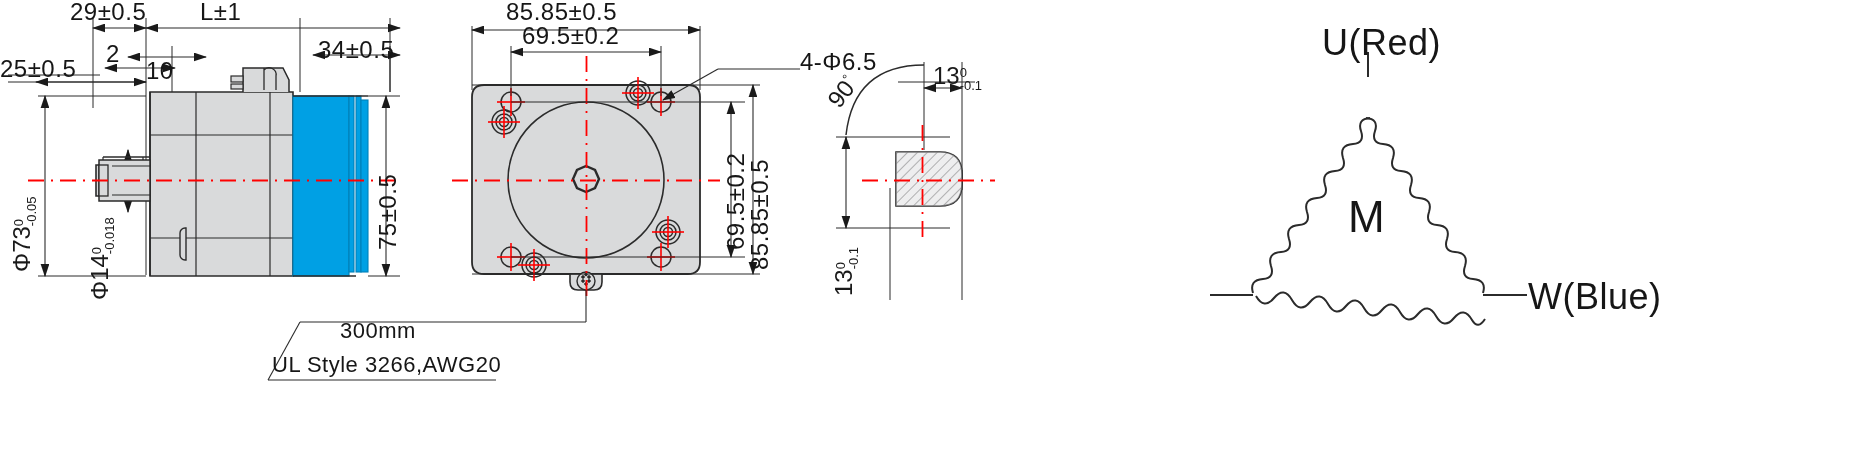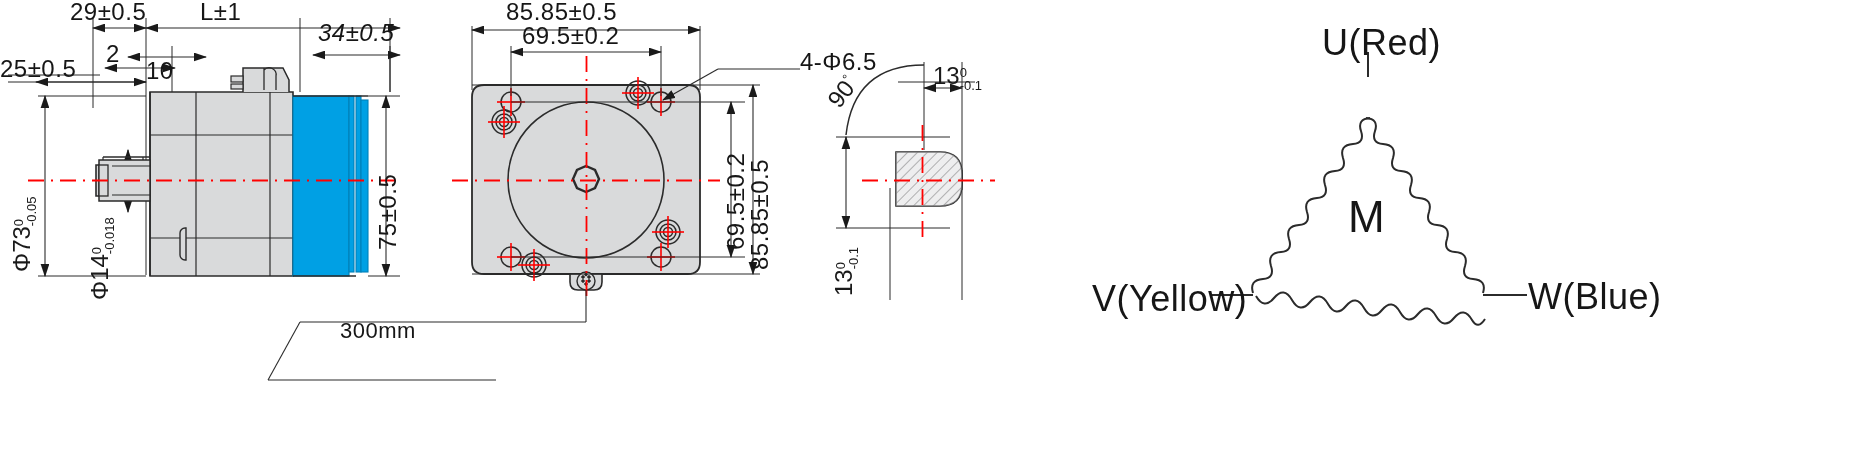--- a/index.html
+++ b/index.html
@@ -239,50 +239,50 @@
     <line x1="1253" y1="295" x2="1210" y2="295" stroke="#2b2b2b" stroke-width="2"></line>
     <line x1="1483" y1="295" x2="1527" y2="295" stroke="#2b2b2b" stroke-width="2"></line>
   </g>
 </svg>
 
 <div class="lbl t24" style="left:70px;top:-2px;">29±0.5</div>
 <div class="lbl t24" style="left:200px;top:-2px;">L±1</div>
 <div class="lbl t24" style="left:0px;top:55px;">25±0.5</div>
 <div class="lbl t24" style="left:106px;top:40px;">2</div>
 <div class="lbl t24" style="left:146px;top:28px;margin-top:29px;">10</div>
-<div class="lbl t24" style="left:318px;top:19px;font-style:italic;">34±0.5</div>
+<div class="lbl t24" style="left:318px;top:36px;">34±0.5</div>
 
 <div style="position:absolute;left:8px;top:272px;transform:rotate(-90deg);transform-origin:0 0;white-space:nowrap;">
   <span class="t24">Φ73</span><span class="tol"><b>0</b><i>-0.05</i></span>
 </div>
 
 <div style="position:absolute;left:86px;top:300px;transform:rotate(-90deg);transform-origin:0 0;white-space:nowrap;">
   <span class="t24">Φ14</span><span class="tol"><b>0</b><i>-0.018</i></span>
 </div>
 
 <div class="lbl t24" style="left:374px;top:250px;transform:rotate(-90deg);transform-origin:0 0;">75±0.5</div>
 
 <div class="lbl t24" style="left:506px;top:-2px;">85.85±0.5</div>
 <div class="lbl t24" style="left:522px;top:22px;">69.5±0.2</div>
 <div class="lbl t24" style="left:722px;top:250px;transform:rotate(-90deg);transform-origin:0 0;">69.5±0.2</div>
 <div class="lbl t24" style="left:746px;top:270px;transform:rotate(-90deg);transform-origin:0 0;">85.85±0.5</div>
 <div class="lbl t24" style="left:800px;top:48px;">4-Φ6.5</div>
 
 <div class="lbl t26" style="left:340px;top:318px;">300mm</div>
+<div class="lbl t26" style="left:272px;top:352px;">UL Style 3266,AWG20</div>
 
 <div style="position:absolute;left:822px;top:96px;transform:rotate(-52deg);transform-origin:0 0;white-space:nowrap;">
   <span class="t24">90</span><span style="font-size:13px;position:relative;top:-9px;">°</span>
 </div>
 
 <div style="position:absolute;left:933px;top:62px;white-space:nowrap;">
   <span class="t24">13</span><span class="tol"><b>0</b><i>-0.1</i></span>
 </div>
 
 <div style="position:absolute;left:830px;top:296px;transform:rotate(-90deg);transform-origin:0 0;white-space:nowrap;">
   <span class="t24">13</span><span class="tol"><b>0</b><i>-0.1</i></span>
 </div>
 
 <div class="lbl t28" style="left:1322px;top:22px;">U(Red)</div>
-<div class="lbl t28" style="left:1092px;top:278px;">V(Yellow)</div>
 <div class="lbl t28" style="left:1528px;top:276px;">W(Blue)</div>
 <div class="lbl" style="left:1348px;top:192px;font-size:44px;">M</div>
 
 </div>
 
 </body></html>

